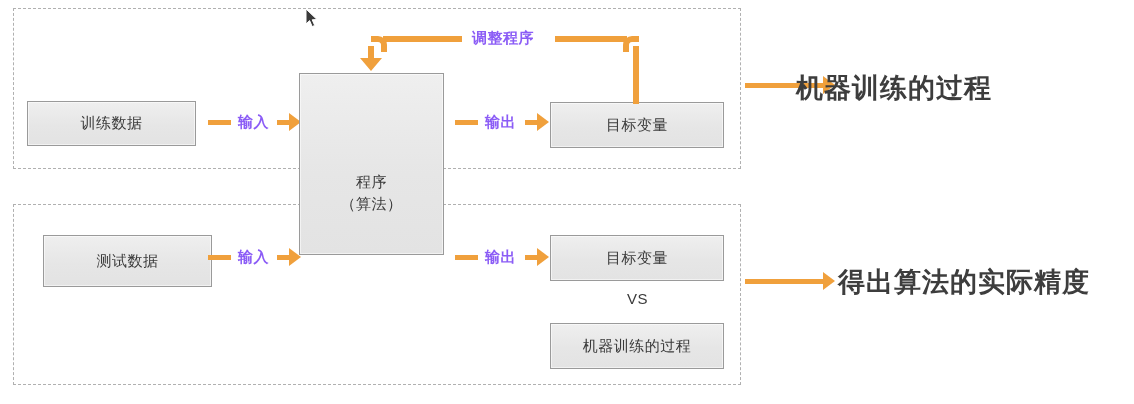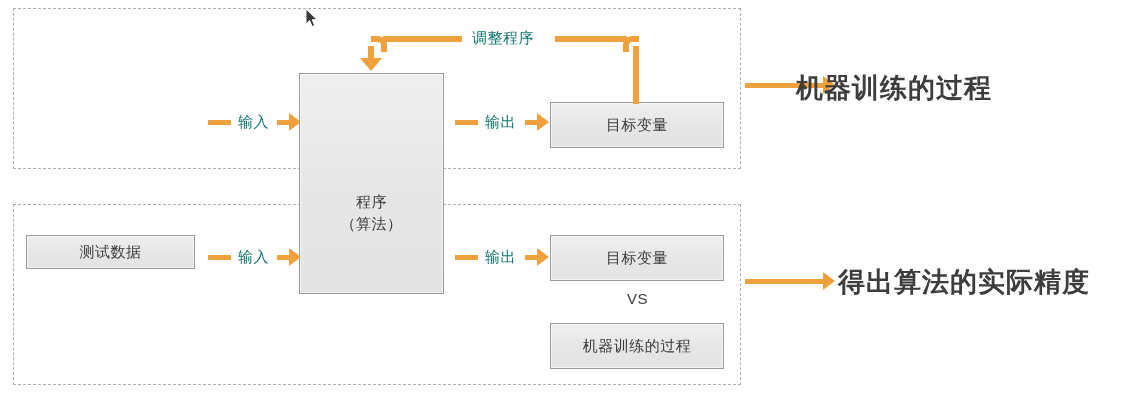--- a/index.html
+++ b/index.html
@@ -78,22 +78,22 @@
     box-sizing: border-box;
     border-color: #f0a03c;
     border-style: solid;
     border-width: 0;
   }
 
   
   .edge-label {
     position: absolute;
     font-size: 15px;
-    color: #0f766e;
-    font-weight: 400;
+    color: #8b5cf6;
+    font-weight: 700;
     white-space: nowrap;
     letter-spacing: 0.5px;
   }
   .vs-label {
     position: absolute;
     font-size: 15px;
     color: #3a3a3a;
     font-weight: 500;
     letter-spacing: 0.5px;
   }
@@ -114,27 +114,30 @@
   }
 </style>
 </head>
 <body>
 
 <div id="canvas">
 
   <div class="dashed-frame" style="left:13px; top:8px; width:728px; height:161px;"></div>
   <div class="dashed-frame" style="left:13px; top:204px; width:728px; height:181px;"></div>
 
+  <div class="node-box" style="left:27px; top:101px; width:169px; height:45px;">
+    <span>训练数据</span>
+  </div>
 
   <div class="bar" style="left:208px; top:120px; width:23px; height:5px;"></div>
   <div class="edge-label" style="left:238px; top:113px;">输入</div>
   <div class="bar" style="left:277px; top:120px; width:14px; height:5px;"></div>
   <div class="arrow-head-right" style="left:289px; top:113px;"></div>
 
-  <div class="node-box tall" style="left:299px; top:73px; width:145px; height:221px;">
+  <div class="node-box tall" style="left:299px; top:73px; width:145px; height:182px;">
     <div class="lines">
       <span>程序</span>
       <span>（算法）</span>
     </div>
   </div>
 
   <div class="bar" style="left:455px; top:120px; width:23px; height:5px;"></div>
   <div class="edge-label" style="left:485px; top:113px;">输出</div>
   <div class="bar" style="left:525px; top:120px; width:14px; height:5px;"></div>
   <div class="arrow-head-right" style="left:537px; top:113px;"></div>
@@ -149,21 +152,21 @@
   <div class="edge-label" style="left:472px; top:29px;">调整程序</div>
   <div class="bar" style="left:383px; top:36px; width:79px; height:6px;"></div>
   <div class="elbow" style="left:371px; top:36px; width:16px; height:16px; border-top-width:6px; border-right-width:6px; border-top-right-radius:9px;"></div>
   <div class="bar" style="left:368px; top:46px; width:6px; height:14px;"></div>
   <div class="arrow-head-down" style="left:360px; top:58px;"></div>
 
   <div class="bar" style="left:745px; top:83px; width:80px; height:5px;"></div>
   <div class="arrow-head-right" style="left:823px; top:76px;"></div>
   <div class="outcome-label" style="left:796px; top:70px;">机器训练的过程</div>
 
-  <div class="node-box" style="left:26px; top:235px; width:169px; height:34px;">
+  <div class="node-box" style="left:43px; top:235px; width:169px; height:52px;">
     <span>测试数据</span>
   </div>
 
   <div class="bar" style="left:208px; top:255px; width:23px; height:5px;"></div>
   <div class="edge-label" style="left:238px; top:248px;">输入</div>
   <div class="bar" style="left:277px; top:255px; width:14px; height:5px;"></div>
   <div class="arrow-head-right" style="left:289px; top:248px;"></div>
 
   <div class="bar" style="left:455px; top:255px; width:23px; height:5px;"></div>
   <div class="edge-label" style="left:485px; top:248px;">输出</div>

